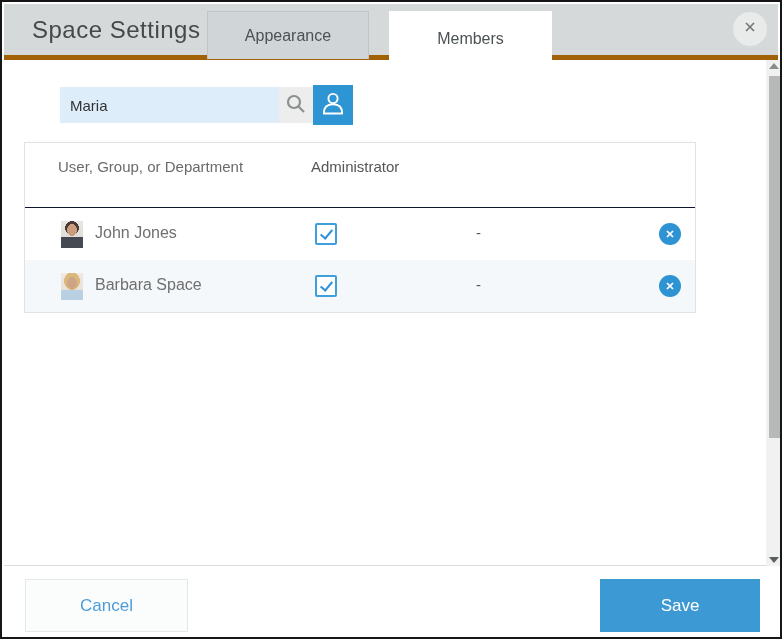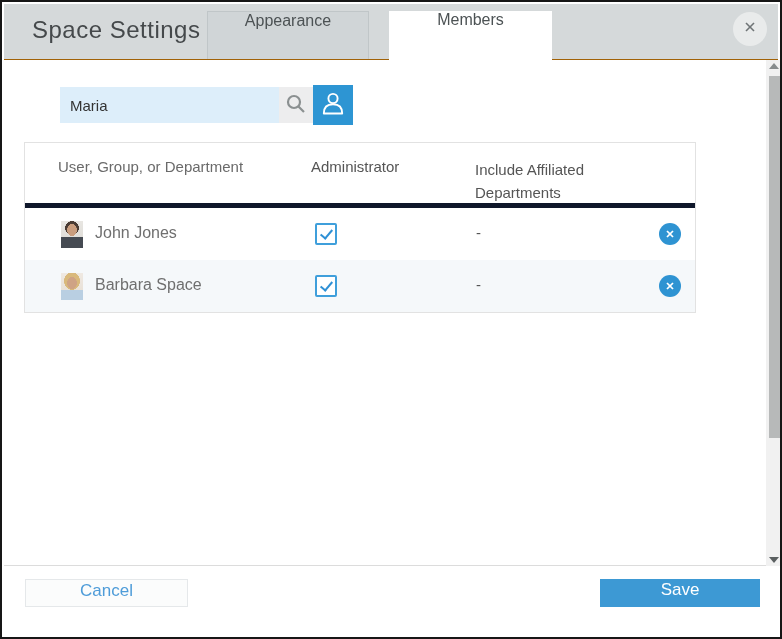--- a/index.html
+++ b/index.html
@@ -1,22 +1,22 @@
 <!DOCTYPE html>
 <html><head>
 <meta charset="utf-8">
 <style>
   html,body{margin:0;padding:0;background:#888;}
   *{box-sizing:border-box;font-family:"Liberation Sans","DejaVu Sans",sans-serif;}
   #app{position:relative;width:782px;height:639px;background:#fff;border:2px solid #161616;overflow:hidden;margin:0 auto;}
 
   
-  .header{position:absolute;left:2px;top:2px;right:2px;height:56px;background:#d5d9da;border-bottom:1px solid #a16207;z-index:3;}
+  .header{position:absolute;left:2px;top:2px;right:2px;height:56px;background:#d5d9da;border-bottom:5px solid #a16207;z-index:3;}
   .title{position:absolute;left:28px;top:12px;font-size:24px;color:#45494b;letter-spacing:.5px;}
-  .tab{position:absolute;top:9px;height:48px;display:flex;justify-content:center;font-size:16px;color:#4c5254;cursor:default;}
+  .tab{position:absolute;top:9px;height:48px;display:flex;align-items:center;justify-content:center;font-size:16px;color:#4c5254;cursor:default;}
   .tab.appearance{left:205px;width:162px;background:#d0d5d7;border:1px solid #c0c6c8;border-bottom:none;z-index:4;}
   .tab.members{left:387px;width:163px;height:56px;background:#ffffff;z-index:5;}
   .close-btn{position:absolute;left:731px;top:10px;width:34px;height:34px;border-radius:50%;background:#e9ebeb;display:flex;align-items:center;justify-content:center;z-index:6;}
 
   
   .scrollbar{position:absolute;left:764px;top:58px;width:16px;height:506px;background:#f1f1f1;z-index:2;}
   .scroll-up{position:absolute;top:3px;left:3px;width:0;height:0;border-left:5px solid transparent;border-right:5px solid transparent;border-bottom:6px solid #878c8d;}
   .scroll-down{position:absolute;bottom:3px;left:3px;width:0;height:0;border-left:5px solid transparent;border-right:5px solid transparent;border-top:6px solid #5a5f60;}
   .scroll-thumb{position:absolute;top:16px;right:0;width:13px;height:362px;background:#b7b9b9;}
 
@@ -32,21 +32,21 @@
     background-color:#b59878;
     background-image:
       radial-gradient(ellipse 9px 12px at 26px 19px,#8a5a3c 97%,rgba(0,0,0,0) 100%),
       radial-gradient(ellipse 15px 17px at 25px 17px,#2b2225 97%,rgba(0,0,0,0) 100%),
       radial-gradient(ellipse 20px 12px at 24px 42px,#5e4f49 97%,rgba(0,0,0,0) 100%),
       linear-gradient(#b59878,#a08768);}
   .suggestion-name{margin-left:3px;font-size:15px;color:#58a1dd;}
 
   
   .table{position:absolute;left:22px;top:140px;width:672px;height:171px;border:1px solid #e2e2e2;background:#fff;z-index:5;}
-  .thead{position:relative;height:65px;border-bottom:5px solid #0f172a;}
+  .thead{position:relative;height:65px;border-bottom:1px solid #0f172a;}
   .col-user{position:absolute;left:33px;top:15px;font-size:15px;color:#6a6a6a;}
   .col-admin{position:absolute;left:286px;top:15px;font-size:15px;color:#555;}
   .col-affil{position:absolute;left:450px;top:15px;width:125px;font-size:15px;line-height:23px;color:#555;}
   .trow{position:relative;height:52px;background:#fff;}
   .trow.alt{background:#f5f8fa;}
   .row-avatar{position:absolute;left:36px;top:13px;width:22px;height:27px;}
   .avatar-john{background-color:#e8e6e2;
     background-image:
       radial-gradient(ellipse 5px 6px at 11px 9px,#c99d7e 97%,rgba(0,0,0,0) 100%),
       radial-gradient(ellipse 7px 7px at 11px 7px,#4a3c34 97%,rgba(0,0,0,0) 100%),
@@ -59,21 +59,21 @@
       linear-gradient(180deg,rgba(0,0,0,0) 62%,#b9cfe2 62%),
       linear-gradient(#efe9e2,#e5ddd2);}
   .row-name{position:absolute;left:70px;top:16px;font-size:16px;color:#6f6f6f;}
   .checkbox{position:absolute;left:290px;top:15px;width:22px;height:22px;background:#fff;border:2px solid #3f9fdb;border-radius:2px;}
   .checkbox.checked::after{content:"";position:absolute;left:6px;top:2px;width:5px;height:10px;border-right:2.6px solid #2e90d5;border-bottom:2.6px solid #2e90d5;transform:rotate(40deg);}
   .row-dash{position:absolute;left:451px;top:16px;font-size:15px;color:#555;}
   .remove-btn{position:absolute;left:634px;top:15px;width:22px;height:22px;border:none;border-radius:50%;background:#2e93d2;display:flex;align-items:center;justify-content:center;padding:0;}
 
   
   .footer-sep{position:absolute;left:2px;top:563px;right:2px;height:1px;background:#dcdcdc;}
-  .btn{position:absolute;top:577px;height:28px;font-size:17px;display:flex;justify-content:center;cursor:default;}
+  .btn{position:absolute;top:577px;height:53px;font-size:17px;display:flex;align-items:center;justify-content:center;cursor:default;}
   .btn.cancel{left:23px;width:163px;background:#fbfcfc;border:1px solid #e5e8ea;color:#4e9cd9;}
   .btn.save{left:598px;width:160px;background:#3d99d4;border:none;color:#ffffff;}
 </style>
 </head>
 <body>
 
 <div id="app">
 
   <div class="header">
     <div class="title">Space Settings</div>
@@ -120,21 +120,20 @@
           <path d="M4.8 23.5 C4.8 16.5 8.6 14.3 14 14.3 C19.4 14.3 23.2 16.5 23.2 23.5 Z" fill="none" stroke="#ffffff" stroke-width="1.9" stroke-linejoin="round"></path>
         </svg>
     </span>
   </button>
 
 
   <div class="table">
     <div class="thead">
       <span class="col-user">User, Group, or Department</span>
       <span class="col-admin">Administrator</span>
-      <span class="col-affil">Include Affiliated Departments</span>
     </div>
 
     <div class="trow">
       <span class="row-avatar avatar-john"></span>
       <span class="row-name">John Jones</span>
       <span class="checkbox checked"></span>
       <span class="row-dash">-</span>
       <button class="remove-btn">
         <span>
           <svg width="10" height="10" viewBox="0 0 10 10">

